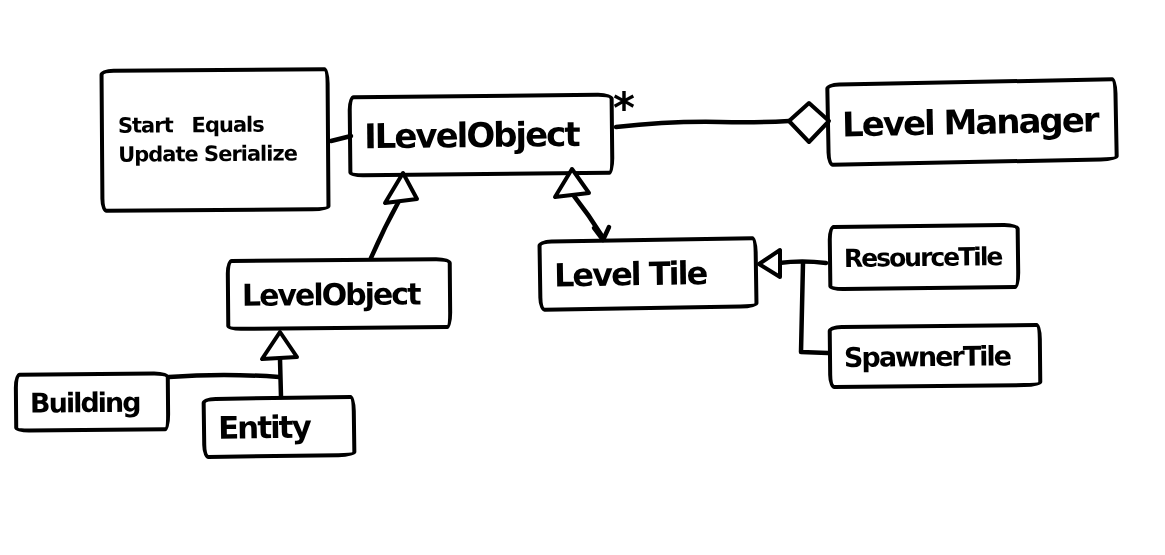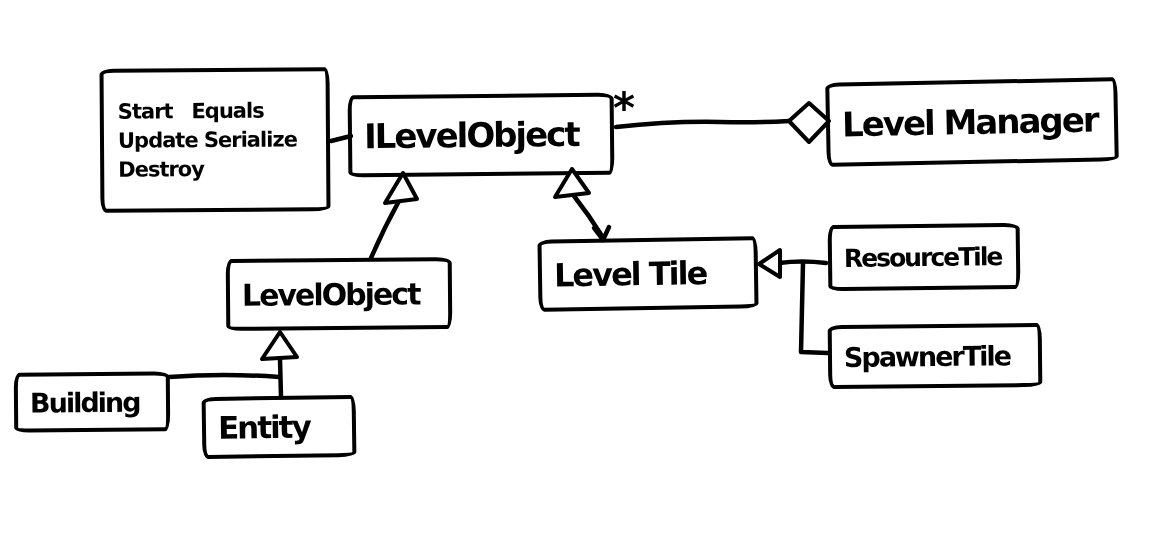--- a/index.html
+++ b/index.html
@@ -80,21 +80,20 @@
   }
 </style>
 </head>
 <body>
 
 <div class="canvas">
 
   <div class="node methods-box r1" style="left:100px; top:68px; width:230px; height:144px; transform:rotate(-0.4deg);">
     <div class="mline">Start   Equals</div>
     <div class="mline">Update Serialize</div>
-    <div class="mline">Destroy</div>
   </div>
 
   <div class="node r2" style="left:348px; top:94px; width:266px; height:82px; font-size:34px; transform:rotate(-0.6deg);">
     <div class="label">ILevelObject</div>
   </div>
 
   <div class="node r1" style="left:826px; top:80px; width:292px; height:84px; font-size:34px; transform:rotate(-1.1deg);">
     <div class="label">Level Manager</div>
   </div>
 

